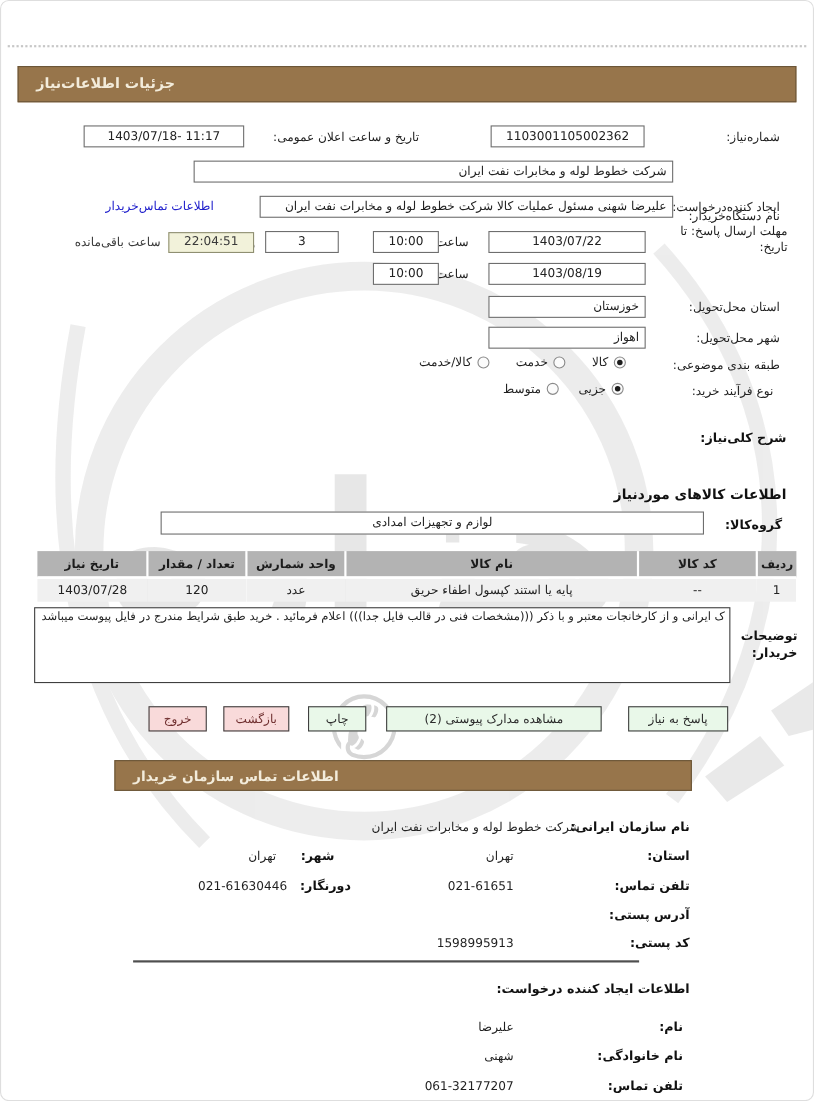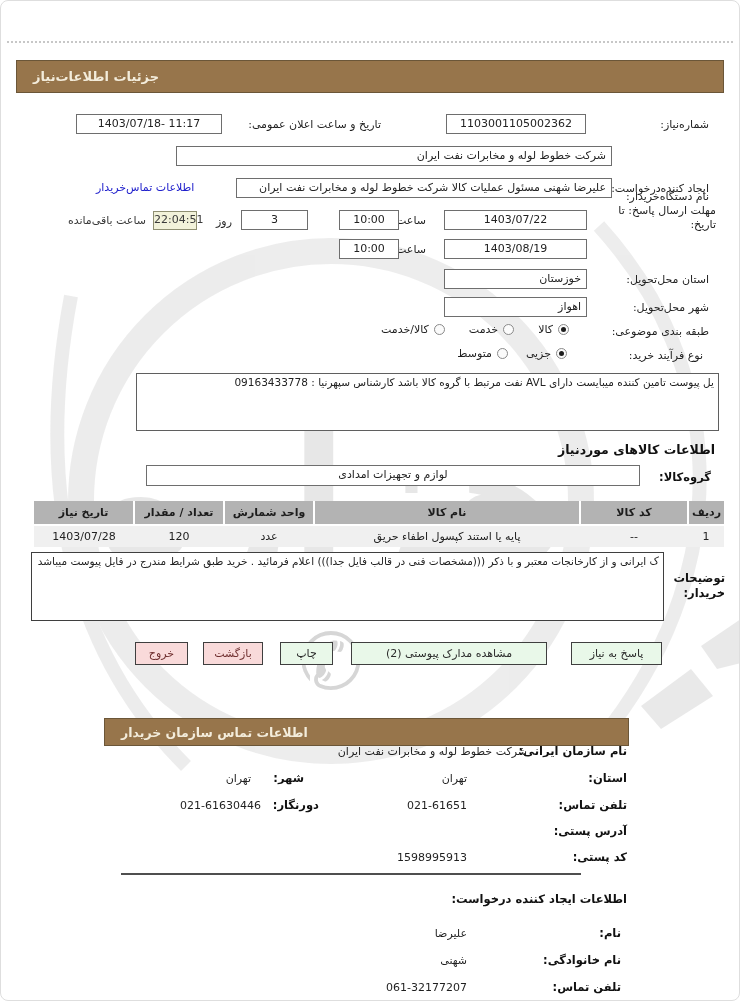--- a/index.html
+++ b/index.html
@@ -81,21 +81,21 @@
     <div class="abs lbl" style="top:181px;right:30px;">ایجاد کننده‌درخواست:</div>
     <div class="abs inp rtl-val" style="top:177px;left:235px;width:376px;">علیرضا شهنی مسئول عملیات کالا شرکت خطوط لوله و مخابرات نفت ایران</div>
     <div class="abs link" style="top:180px;left:95px;">اطلاعات تماس‌خریدار</div>
 
     <div class="abs lblw" style="top:203px;right:23px;width:100px;">مهلت ارسال پاسخ: تا تاریخ:</div>
     <div class="abs inp ltr-val" style="top:209px;left:443px;width:143px;">1403/07/22</div>
     <div class="abs lbl" style="top:213px;right:313px;">ساعت</div>
     <div class="abs inp ltr-val" style="top:209px;left:338px;width:60px;">10:00</div>
     <div class="abs inp ltr-val" style="top:209px;left:240px;width:67px;">3</div>
     <div class="abs lbl" style="top:214px;right:507px;">روز</div>
-    <div class="abs remain" style="top:210px;left:152px;width:44px;">22:04:51</div>
+    <div class="abs remain" style="top:210px;left:152px;width:78px;">22:04:51</div>
     <div class="abs lbl" style="top:213px;right:593px;color:#3a3a3a;">ساعت باقی‌مانده</div>
 
     <div class="abs inp ltr-val" style="top:238px;left:443px;width:143px;">1403/08/19</div>
     <div class="abs lbl" style="top:242px;right:313px;">ساعت</div>
     <div class="abs inp ltr-val" style="top:238px;left:338px;width:60px;">10:00</div>
 
     <div class="abs lbl" style="top:272px;right:30px;">استان محل‌تحویل:</div>
     <div class="abs inp rtl-val" style="top:268px;left:443px;width:143px;">خوزستان</div>
     <div class="abs lbl" style="top:300px;right:30px;">شهر محل‌تحویل:</div>
     <div class="abs inp rtl-val" style="top:296px;left:443px;width:143px;">اهواز</div>
@@ -122,21 +122,20 @@
         <span class="rb on"></span>
         <span class="lbl">جزیی</span>
       </span>
       <span class="opt">
         <span class="rb"></span>
         <span class="lbl">متوسط</span>
       </span>
     </div>
 
     <div class="abs lblb" style="top:390px;right:24px;">شرح کلی‌نیاز:</div>
-    <div class="abs ta" style="top:372px;left:135px;width:583px;height:58px;">یل پیوست تامین کننده میبایست دارای AVL نفت مرتبط با گروه کالا باشد کارشناس سپهرنیا : 09163433778</div>
 
     <div class="abs lblb" style="top:441px;right:24px;font-size:12.5px;">اطلاعات کالاهای موردنیاز</div>
     <div class="abs lblb" style="top:469px;right:28px;">گروه‌کالا:</div>
     <div class="abs inp center-val" style="top:464px;left:145px;width:494px;height:21px;">لوازم و تجهیزات امدادی</div>
 
     <table class="goods abs" style="top:500px;right:15px;">
       <colgroup>
         <col style="width:36px">
           <col style="width:108px">
           <col style="width:266px">
@@ -168,21 +167,21 @@
 
     <div class="abs lblb" style="top:570px;right:14px;width:70px;white-space:normal;text-align:right;line-height:15px;">توضیحات خریدار:</div>
     <div class="abs ta" style="top:551px;left:30px;width:633px;height:69px;border-color:#3f3f3f;">ک ایرانی و از کارخانجات معتبر و با ذکر (((مشخصات فنی در قالب فایل جدا))) اعلام فرمائید . خرید طبق شرایط مندرج در فایل پیوست میباشد</div>
 
     <button class="btn green" style="top:641px;left:570px;width:91px;">پاسخ به نیاز</button>
     <button class="btn green" style="top:641px;left:350px;width:196px;">مشاهده مدارک پیوستی (2)</button>
     <button class="btn green" style="top:641px;left:279px;width:53px;">چاپ</button>
     <button class="btn pink" style="top:641px;left:202px;width:60px;">بازگشت</button>
     <button class="btn pink" style="top:641px;left:134px;width:53px;">خروج</button>
 
-    <div class="abs bar" style="top:717px;right:110px;width:525px;height:28px;font-size:12.5px;">
+    <div class="abs bar" style="top:690px;right:110px;width:525px;height:28px;font-size:12.5px;">
       <span>اطلاعات تماس سازمان خریدار</span>
     </div>
 
     <div class="abs lblb" style="top:743px;right:112px;">نام سازمان ایرانی:</div>
     <div class="abs lbl" style="top:744px;right:212px;">شرکت خطوط لوله و مخابرات نفت ایران</div>
 
     <div class="abs lblb" style="top:770px;right:112px;">استان:</div>
     <div class="abs lbl" style="top:771px;right:272px;">تهران</div>
     <div class="abs lblb" style="top:770px;right:435px;">شهر:</div>
     <div class="abs lbl" style="top:771px;right:488px;">تهران</div>

